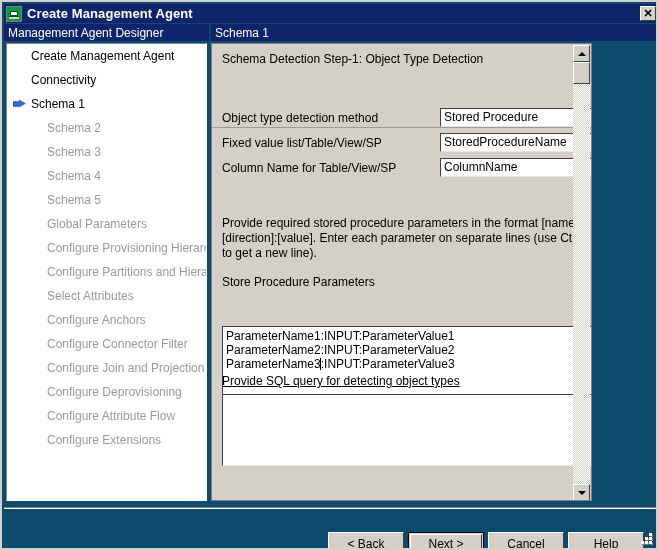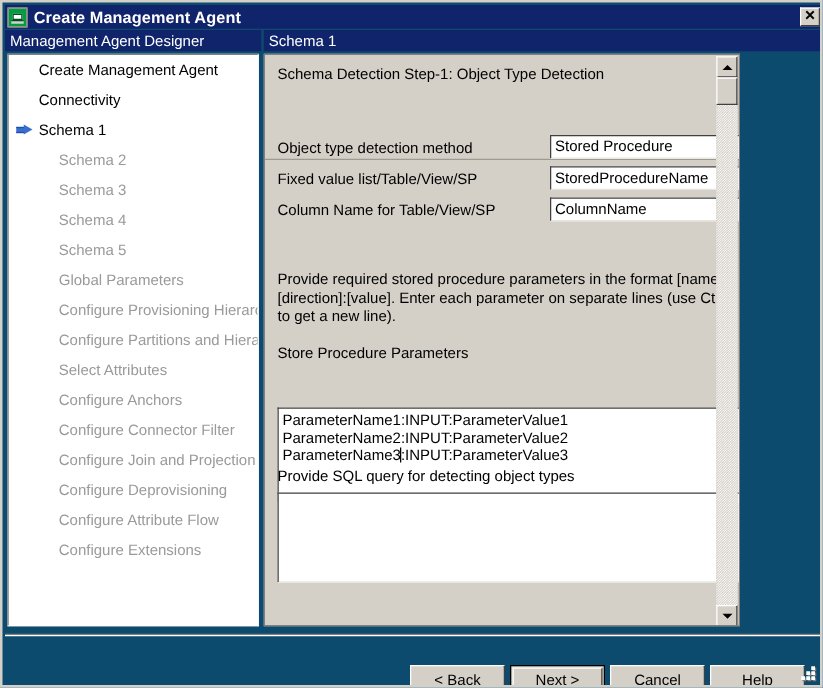--- a/index.html
+++ b/index.html
@@ -245,20 +245,21 @@
     position: absolute;
     left: 10px; top: 231px;
     font-size: 12px;
     color: #000000;
   }
   #sql-label {
     position: absolute;
     left: 10px; top: 330px;
     font-size: 12px;
     color: #000000;
+    text-decoration: underline;
   }
   .textarea {
     position: absolute;
     left: 10px;
     background: #ffffff;
     border: 1px solid #808080;
     border-top-color: #404040;
     border-left-color: #404040;
     border-right-color: #e8e5e0;
     border-bottom-color: #e8e5e0;

